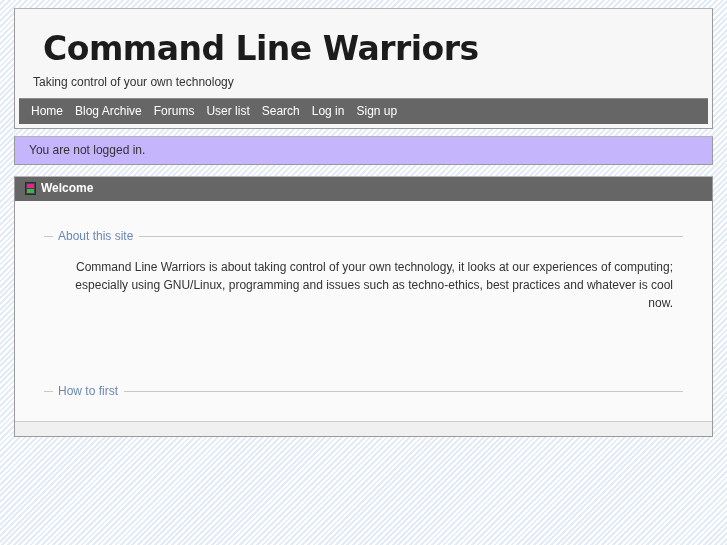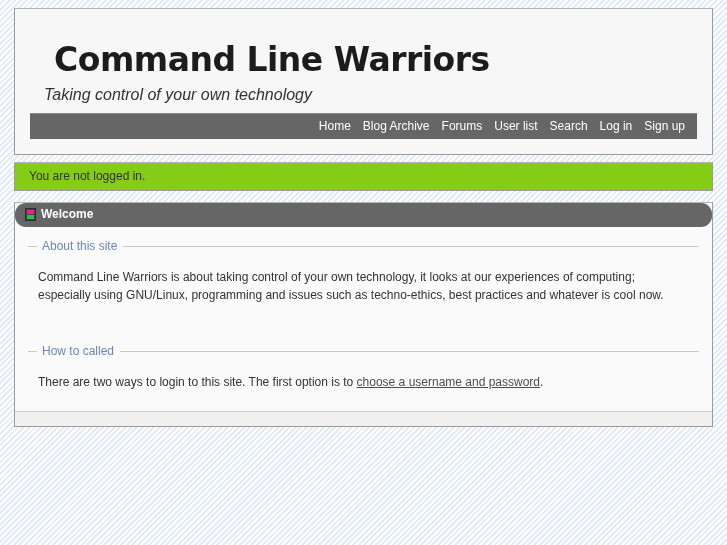--- a/index.html
+++ b/index.html
@@ -27,61 +27,59 @@
     position: absolute;
     left: 14px;
     top: 0px;
     width: 699px;
   }
 
   
   .block {
     border: 1px solid #9a9a9a;
     border-top: 1px solid #b5b5b5;
-    background: #84cc16;
+    background: #c4b5fd;
     box-sizing: border-box;
   }
 
   .header-block {
     margin-top: 8px;
     background: #f7f7f7;
-    padding: 15px;
+    padding: 4px;
   }
 
   .logo-area {
     padding: 14px 0 6px 24px;
     height: 62px;
     box-sizing: border-box;
   }
 
   .logo {
     font-family: "DejaVu Sans", sans-serif;
     font-size: 33px;
     font-weight: 600;
     letter-spacing: -0.5px;
     color: #1c1c1c;
     white-space: nowrap;
     line-height: 44px;
   }
 
   .tagline {
     padding: 0 0 9px 14px;
-    font-size: 16px;
+    font-size: 12px;
     color: #333;
-    font-style: italic;
   }
 
   
   .navbar {
     background: #666666;
     border-top: 1px solid #8b8b8b;
     padding: 4px 0 5px 12px;
     line-height: 16px;
     white-space: nowrap;
-    text-align: right;
   }
   .navbar a {
     color: #ffffff;
     text-decoration: none;
     font-size: 12px;
     margin-right: 12px;
     display: inline-block;
   }
 
   
@@ -101,21 +99,20 @@
 
   .section-head {
     background: #666666;
     color: #ffffff;
     font-weight: bold;
     font-size: 12px;
     padding: 4px 0 5px 0;
     line-height: 15px;
     display: flex;
     align-items: center;
-    border-radius: 11px;
   }
   .section-head .toggle-icon {
     display: inline-block;
     width: 9px;
     height: 11px;
     margin: 0 5px 0 10px;
     background: #444;
     border: 1px solid #2b2b2b;
     position: relative;
     flex: 0 0 auto;
@@ -135,21 +132,21 @@
     background: #3bb64a;
   }
 
   .content-body {
     padding: 0 13px 0 13px;
   }
 
   
   .fset {
     border: none;
-    margin: 0;
+    margin: 16px;
     padding: 0 0 4px 0;
     position: relative;
   }
   .fset + .fset {
     margin-top: 0;
   }
   .legend-row {
     display: flex;
     align-items: center;
     padding: 9px 0 0 0;
@@ -174,20 +171,21 @@
     background: #c8c8c8;
     flex: 1 1 auto;
   }
 
   .para {
     margin: 0;
     padding: 12px 10px 0 10px;
     font-size: 12px;
     line-height: 18px;
     color: #333333;
+    text-align: right;
   }
   .para.tight {
     padding-top: 11px;
   }
   .para:last-child {
     padding-bottom: 4px;
   }
 
   a.inline-link {
     color: #4d4d4d;
@@ -244,25 +242,24 @@
         <div class="fset-spacer"></div>
       </div>
 
       <div class="fset">
         <div class="fset-spacer"></div>
       </div>
 
       <div class="fset">
         <div class="legend-row">
           <span class="legend-dash"></span>
-          <span class="legend-text">How to called</span>
+          <span class="legend-text">How to first</span>
           <span class="legend-line"></span>
         </div>
 
-        <p class="para"><span>There are two ways to login to this site. The first option is to </span><a class="inline-link" href="#">choose a username and password</a><span>.</span></p>
 
 
       </div>
 
     </div>
 
     <div class="content-footer"></div>
   </div>
 
 </div>

